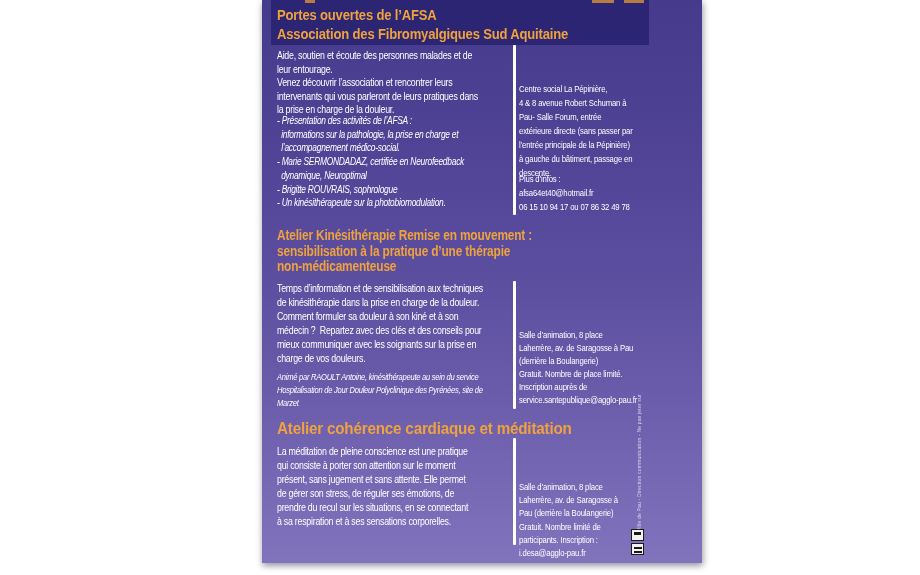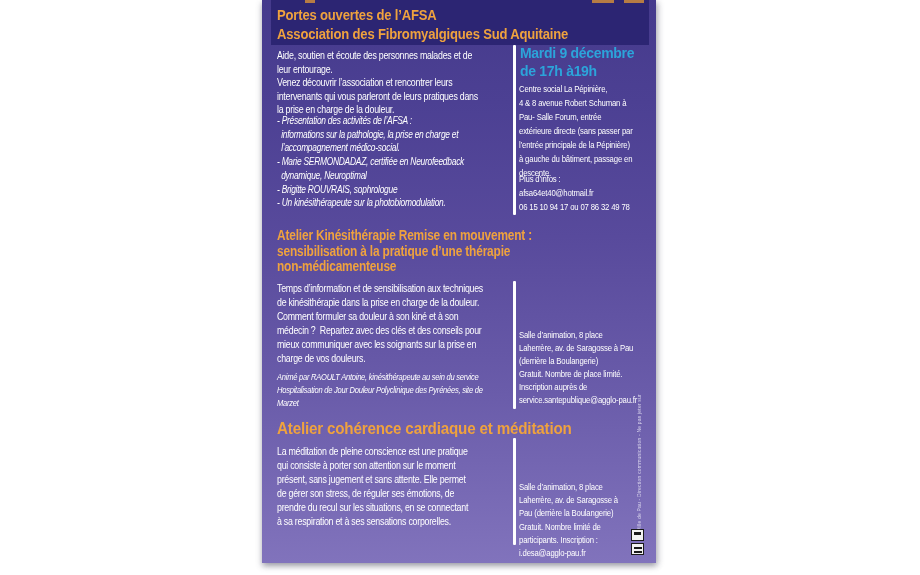--- a/index.html
+++ b/index.html
@@ -8,21 +8,21 @@
     width: 920px;
     height: 575px;
     background: #ffffff;
     font-family: "Liberation Sans", sans-serif;
     position: relative;
     overflow: hidden;
   }
   .flyer {
     position: absolute;
     left: 262px; top: 0;
-    width: 394px; height: 563px;
+    width: 440px; height: 563px;
     background: linear-gradient(180deg, #453a8c 0%, #4c4093 18%, #584a9c 42%, #6a5caa 70%, #8173bc 100%);
     box-shadow: 0 3px 6px rgba(70,70,90,.45), 3px 2px 6px rgba(70,70,90,.18);
   }
   .band {
     position: absolute;
     left: 9px; top: 0;
     width: 378px; height: 45px;
     background: #2c2573;
   }
   .lines > div { white-space: pre; }
@@ -131,24 +131,20 @@
   <div class="abs condL s1-list lines">
       <div>- Présentation des activités de l’AFSA :</div>
       <div>  informations sur la pathologie, la prise en charge et</div>
       <div>  l’accompagnement médico-social.</div>
       <div>- Marie SERMONDADAZ, certifiée en Neurofeedback</div>
       <div>  dynamique, Neuroptimal</div>
       <div>- Brigitte ROUVRAIS, sophrologue</div>
       <div>- Un kinésithérapeute sur la photobiomodulation.</div>
     </div>
   <div class="divider d1"></div>
-  <div class="date date1 lines">
-      <div>Mardi 9 décembre</div>
-      <div>de 17h à19h</div>
-    </div>
   <div class="detail detail1 lines">
       <div>Centre social La Pépinière,</div>
       <div>4 &amp; 8 avenue Robert Schuman à</div>
       <div>Pau- Salle Forum, entrée</div>
       <div>extérieure directe (sans passer par</div>
       <div>l’entrée principale de la Pépinière)</div>
       <div>à gauche du bâtiment, passage en</div>
       <div>descente.</div>
     </div>
   <div class="detail contact1 lines">

